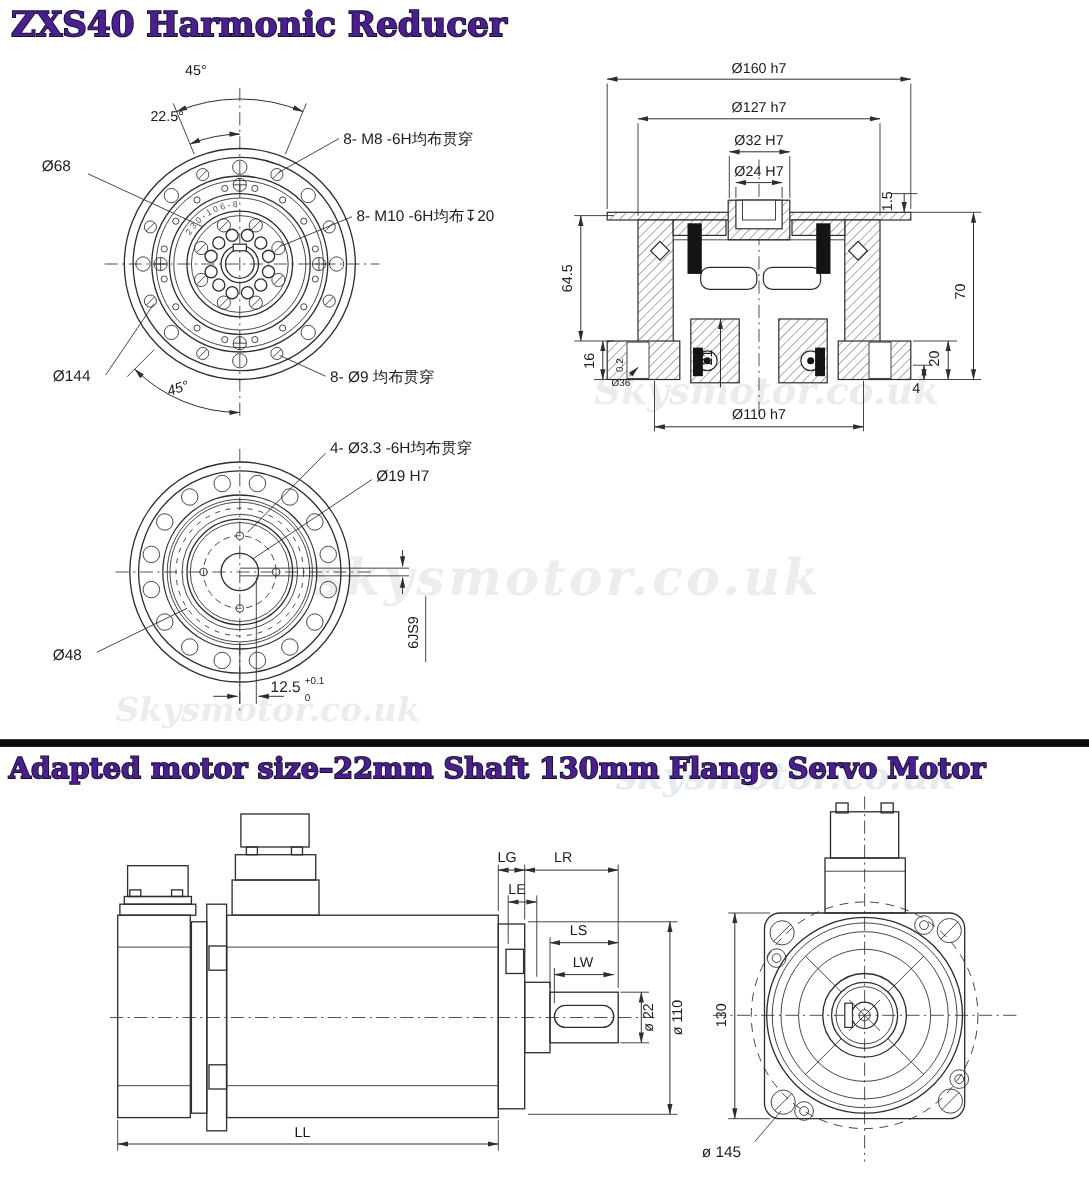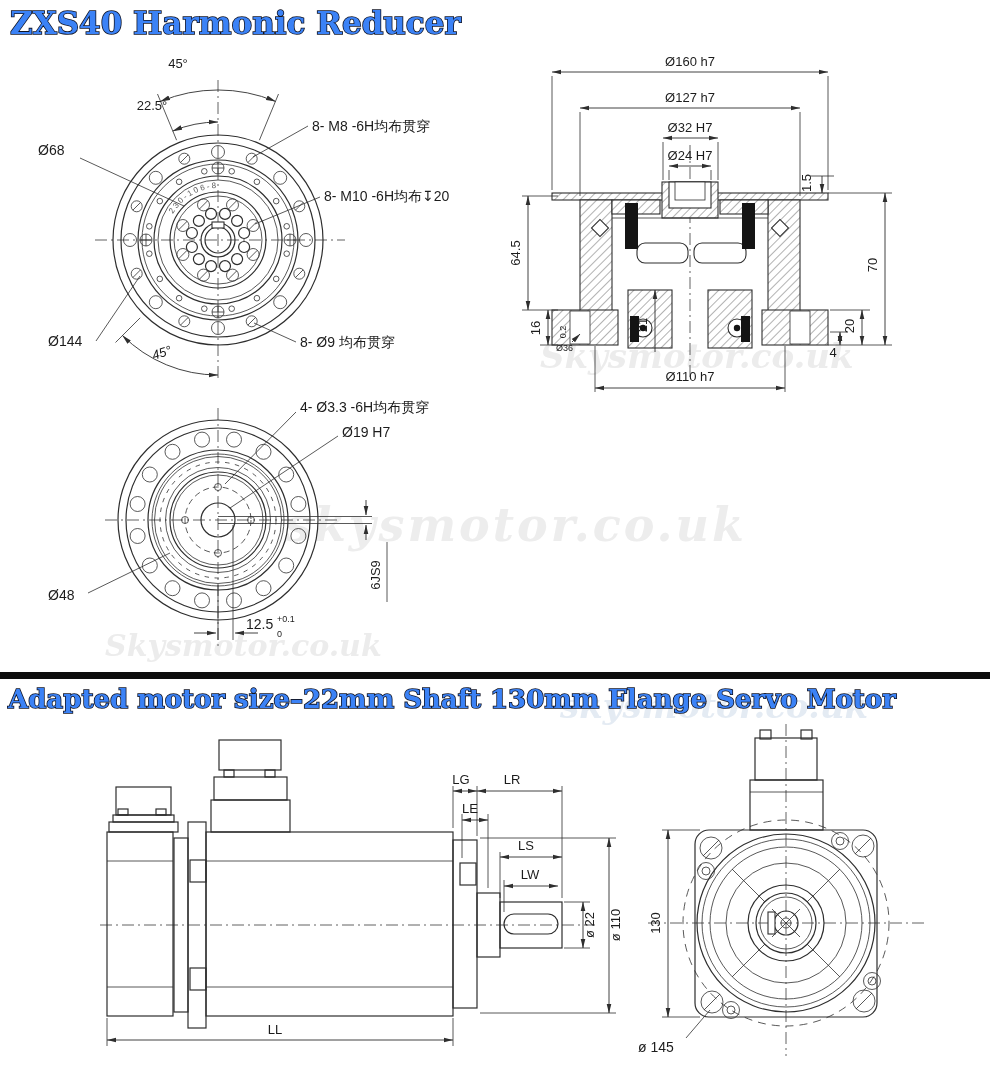--- a/index.html
+++ b/index.html
@@ -1,19 +1,19 @@
 <!DOCTYPE html>
 <html><head>
 <meta charset="utf-8">
 <style>
   html,body{margin:0;padding:0;background:#ffffff;}
   .page{position:relative;width:990px;height:1073px;background:#fff;overflow:hidden;
         font-family:"Liberation Sans",sans-serif;}
   .title{position:absolute;margin:0;font-family:"DejaVu Serif",serif;font-weight:bold;
-         color:#3b82f6;-webkit-text-stroke:1.6px #101322;paint-order:stroke fill;
+         color:#4c1d95;-webkit-text-stroke:1.6px #101322;paint-order:stroke fill;
          white-space:nowrap;z-index:3;}
   .t1{top:5px;left:10px;font-size:31px;}
   .t2{top:684px;left:8px;font-size:26px;}
   .wm{position:absolute;font-family:"DejaVu Serif",serif;font-weight:bold;color:#ececec;
       z-index:0;white-space:nowrap;font-style:italic;}
   .wm1{left:540px;top:336px;font-size:34px;}
   .wm2{left:285px;top:498px;font-size:46px;letter-spacing:3px;color:#ededed;}
   .wm3{left:105px;top:628px;font-size:30px;}
   .wm4{left:560px;top:686px;font-size:34px;color:#e4ebf3;}
   .divider{position:absolute;left:0;top:672px;width:990px;height:7px;background:#0d0d0d;z-index:2;}

